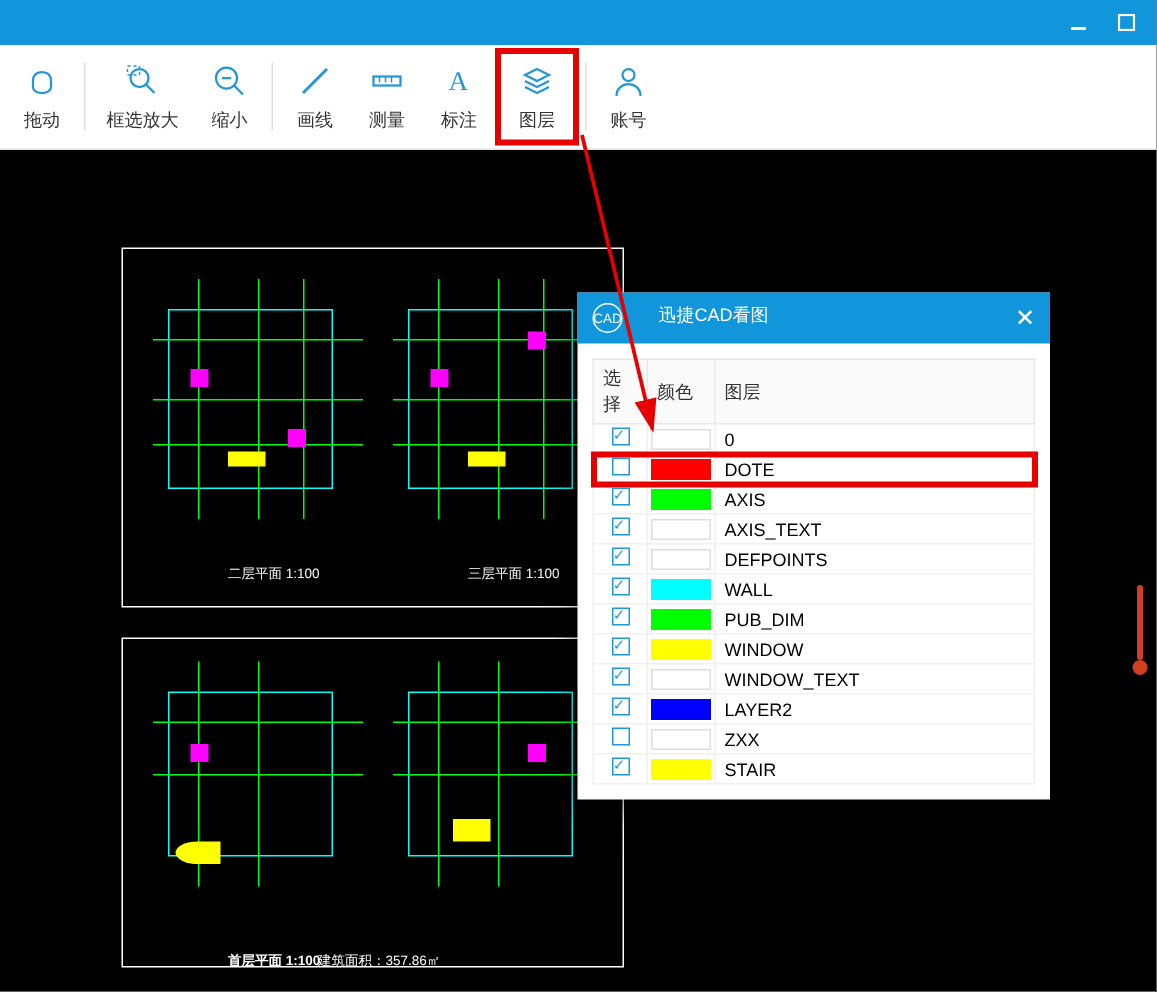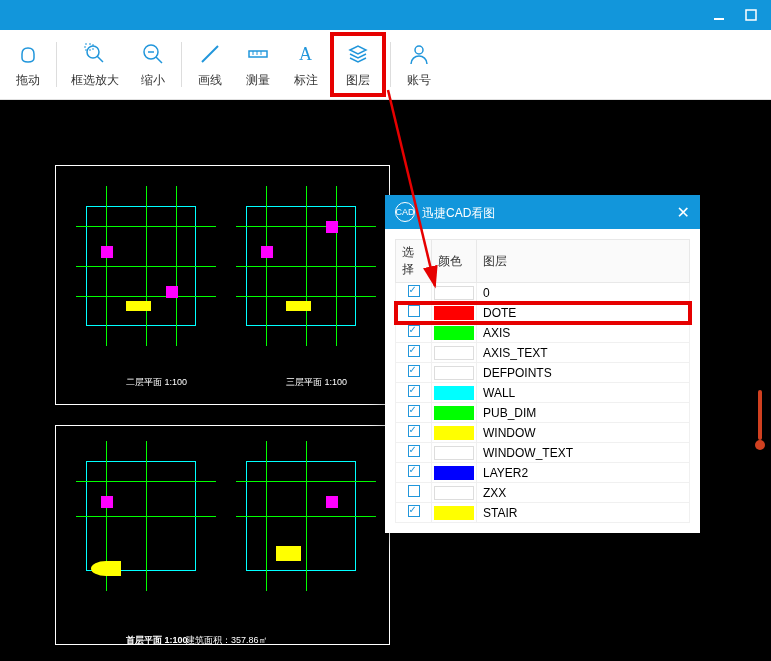--- a/index.html
+++ b/index.html
@@ -9,35 +9,35 @@
   .titlebar .win-btn { width: 24px; height: 24px; display: flex; align-items: center; justify-content: center; color: #fff; cursor: pointer; }
   
   .toolbar { background: #fff; height: 70px; display: flex; align-items: center; border-bottom: 1px solid #e0e0e0; padding: 0 4px; }
   .tool-item { display: flex; flex-direction: column; align-items: center; justify-content: center; padding: 4px 10px; cursor: pointer; color: #2196db; gap: 4px; }
   .tool-item .tool-icon { width: 28px; height: 28px; display: flex; align-items: center; justify-content: center; }
   .tool-item .tool-label { font-size: 12px; color: #333; }
   .tool-sep { width: 1px; height: 45px; background: #ddd; margin: 0 4px; }
   .tool-item.highlighted { border: 4px solid #e60000; }
   
   .canvas-area { position: absolute; top: 100px; left: 0; right: 0; bottom: 0; background: #000; overflow: hidden; }
-  .drawing-frame { position: absolute; border: 1px solid #fff; }
+  .drawing-frame { position: absolute; border: 1px solid #fff; margin-left: 26px; }
   .drawing-frame.f1 { left: 55px; top: 65px; width: 335px; height: 240px; }
   .drawing-frame.f2 { left: 55px; top: 325px; width: 335px; height: 220px; }
   
   
   .floorplan { position: absolute; }
   .fp-line { position: absolute; background: #0f0; }
   .fp-wall { position: absolute; border: 1px solid #0ff; }
   .fp-accent { position: absolute; background: #f0f; }
   .fp-yellow { position: absolute; background: #ff0; }
   .fp-caption { position: absolute; color: #fff; font-size: 9px; }
   
   .layers-panel { position: absolute; left: 385px; top: 195px; width: 315px; background: #fff; box-shadow: 0 4px 20px rgba(0,0,0,0.5); z-index: 100; }
   .layers-header { background: #1296db; color: #fff; height: 34px; display: flex; align-items: center; padding: 0 10px; justify-content: space-between; }
-  .layers-header .hdr-left { display: flex; align-items: flex-end; gap: 7px; }
+  .layers-header .hdr-left { display: flex; align-items: flex-start; gap: 24px; }
   .layers-header .hdr-icon { width: 20px; height: 20px; border: 1px solid #fff; border-radius: 50%; display: flex; align-items: center; justify-content: center; font-size: 9px; }
   .layers-body { padding: 10px; }
   .layers-table { width: 100%; border-collapse: collapse; }
   .layers-table th { text-align: left; font-weight: normal; padding: 4px 6px; border-bottom: 1px solid #e8e8e8; color: #333; background: #fafafa; font-size: 12px; }
   .layers-table th:first-child { border-left: 1px solid #e8e8e8; }
   .layers-table th { border-top: 1px solid #e8e8e8; border-right: 1px solid #e8e8e8; }
   .layers-table td { padding: 2px 6px; border: 1px solid #f0f0f0; font-size: 12px; height: 20px; }
   .layers-table td.col-sel { width: 36px; text-align: center; }
   .layers-table td.col-color { width: 44px; padding: 2px; }
   .color-swatch { width: 40px; height: 14px; display: block; }

